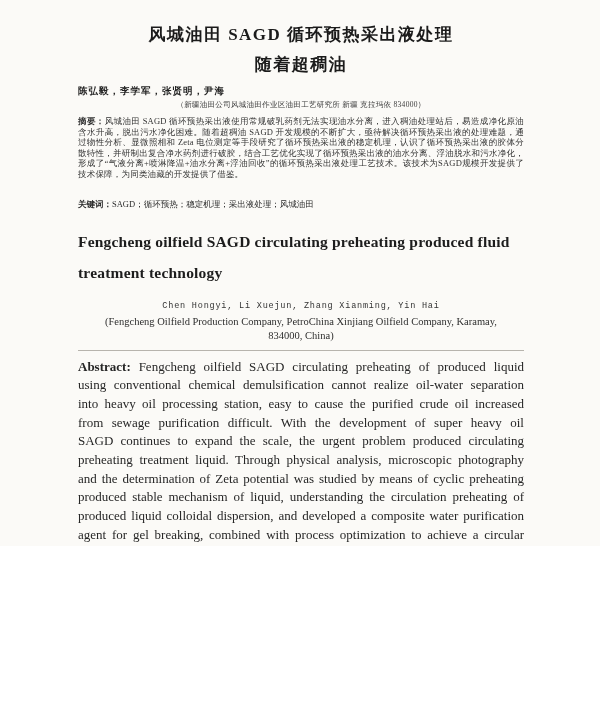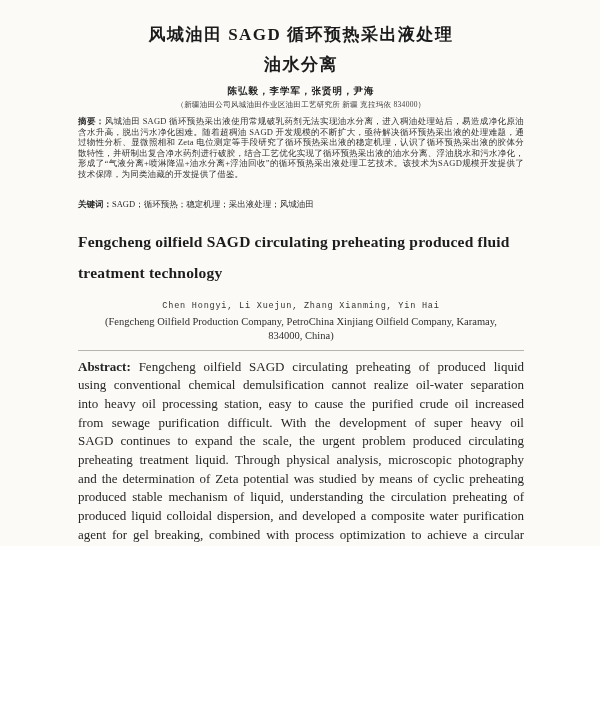--- a/index.html
+++ b/index.html
@@ -23,21 +23,21 @@
     font-weight: bold;
     text-align: center;
     line-height: 30px;
     letter-spacing: 1.5px;
     color: #1b1b1b;
   }
   .tl { display: block; }
 
   .authors-cn {
     margin-top: 5px;
-    text-align: center;
+    text-align: left;
     font-size: 9.5px;
     font-weight: bold;
     letter-spacing: 1px;
     color: #222;
   }
   .affil-cn {
     margin-top: 2px;
     text-align: center;
     font-size: 7.5px;
     color: #3c3c3c;
@@ -124,21 +124,21 @@
   }
 </style>
 </head>
 <body>
 
 <div class="page">
   <div class="inner">
 
     <h1 class="title-cn">
       <span class="tl">风城油田 SAGD 循环预热采出液处理</span>
-      <span class="tl">油水分离</span>
+      <span class="tl">随着超稠油</span>
     </h1>
 
     <div class="authors-cn">陈弘毅，李学军，张贤明，尹海</div>
 
     <div class="affil-cn">（新疆油田公司风城油田作业区油田工艺研究所 新疆 克拉玛依 834000）</div>
 
     <p class="abstract-cn"><b class="lbl">摘要：</b><span>风城油田 SAGD 循环预热采出液使用常规破乳药剂无法实现油水分离，进入稠油处理站后，易造成净化原油含水升高，脱出污水净化困难。随着超稠油 SAGD 开发规模的不断扩大，亟待解决循环预热采出液的处理难题，通过物性分析、显微照相和 Zeta 电位测定等手段研究了循环预热采出液的稳定机理，认识了循环预热采出液的胶体分散特性，并研制出复合净水药剂进行破胶，结合工艺优化实现了循环预热采出液的油水分离、浮油脱水和污水净化，形成了“气液分离+喷淋降温+油水分离+浮油回收”的循环预热采出液处理工艺技术。该技术为SAGD规模开发提供了技术保障，为同类油藏的开发提供了借鉴。</span></p>
 
     <p class="kw-cn"><b class="lbl">关键词：</b><span>SAGD；循环预热；稳定机理；采出液处理；风城油田</span></p>
 

